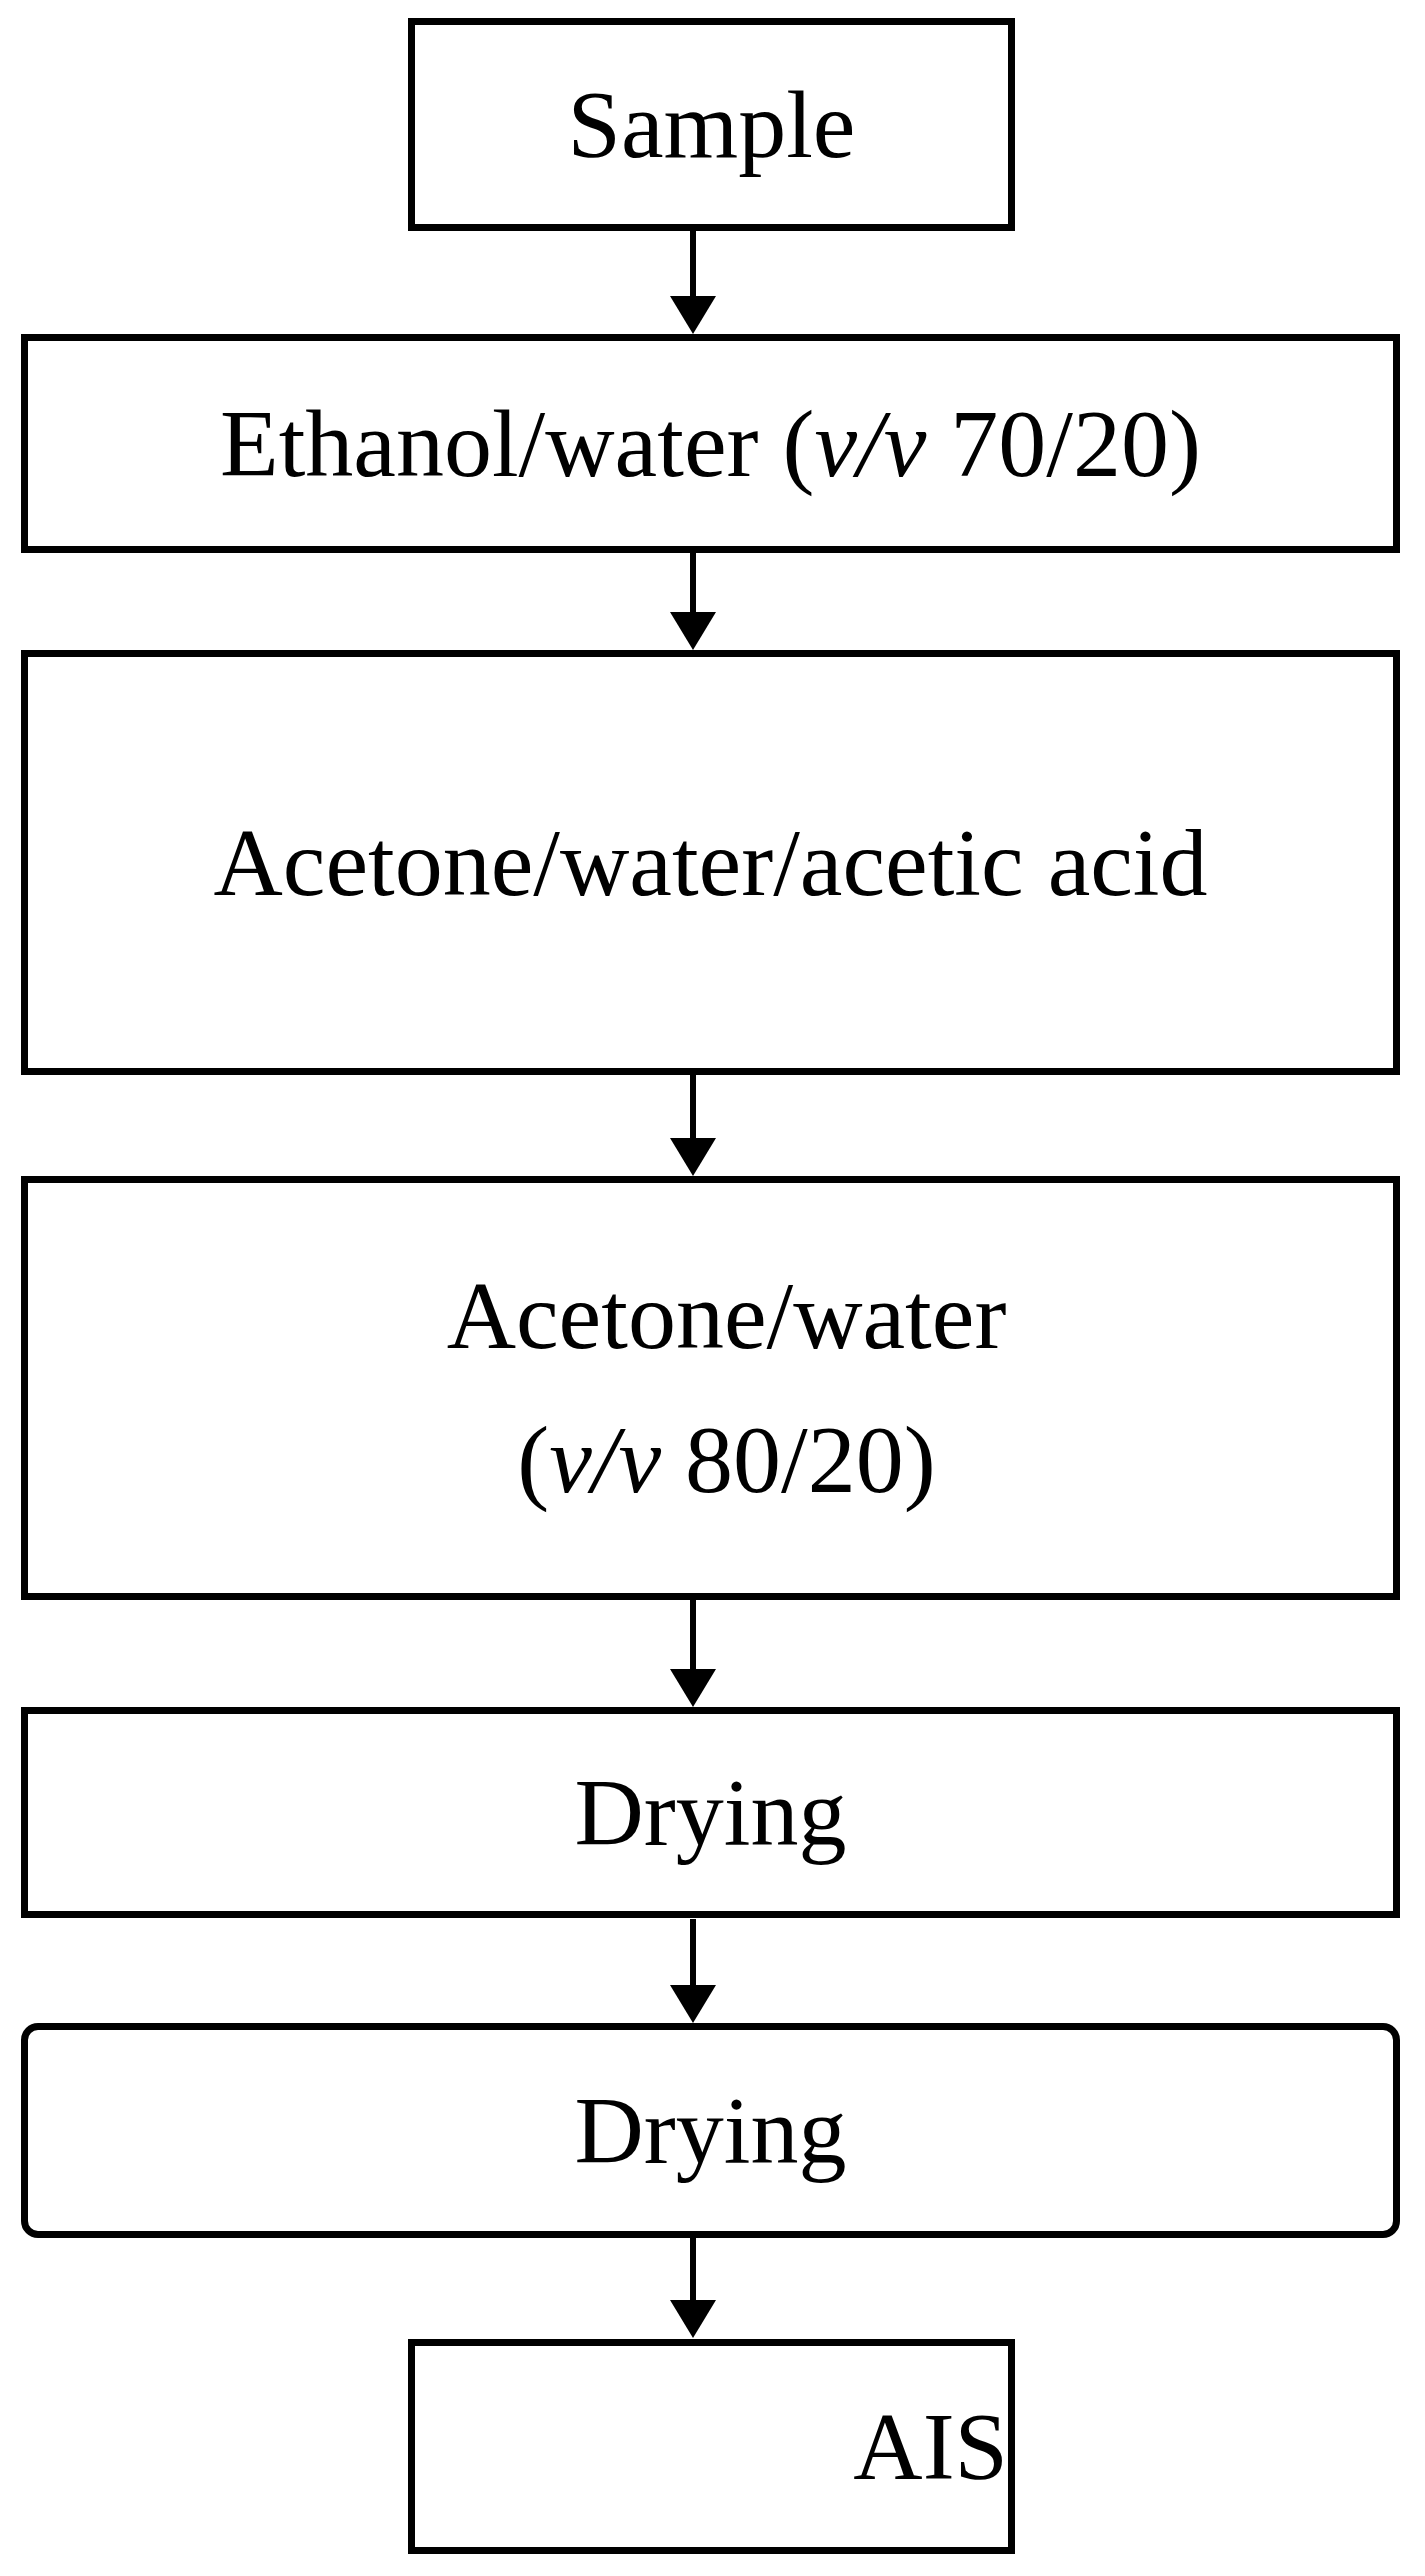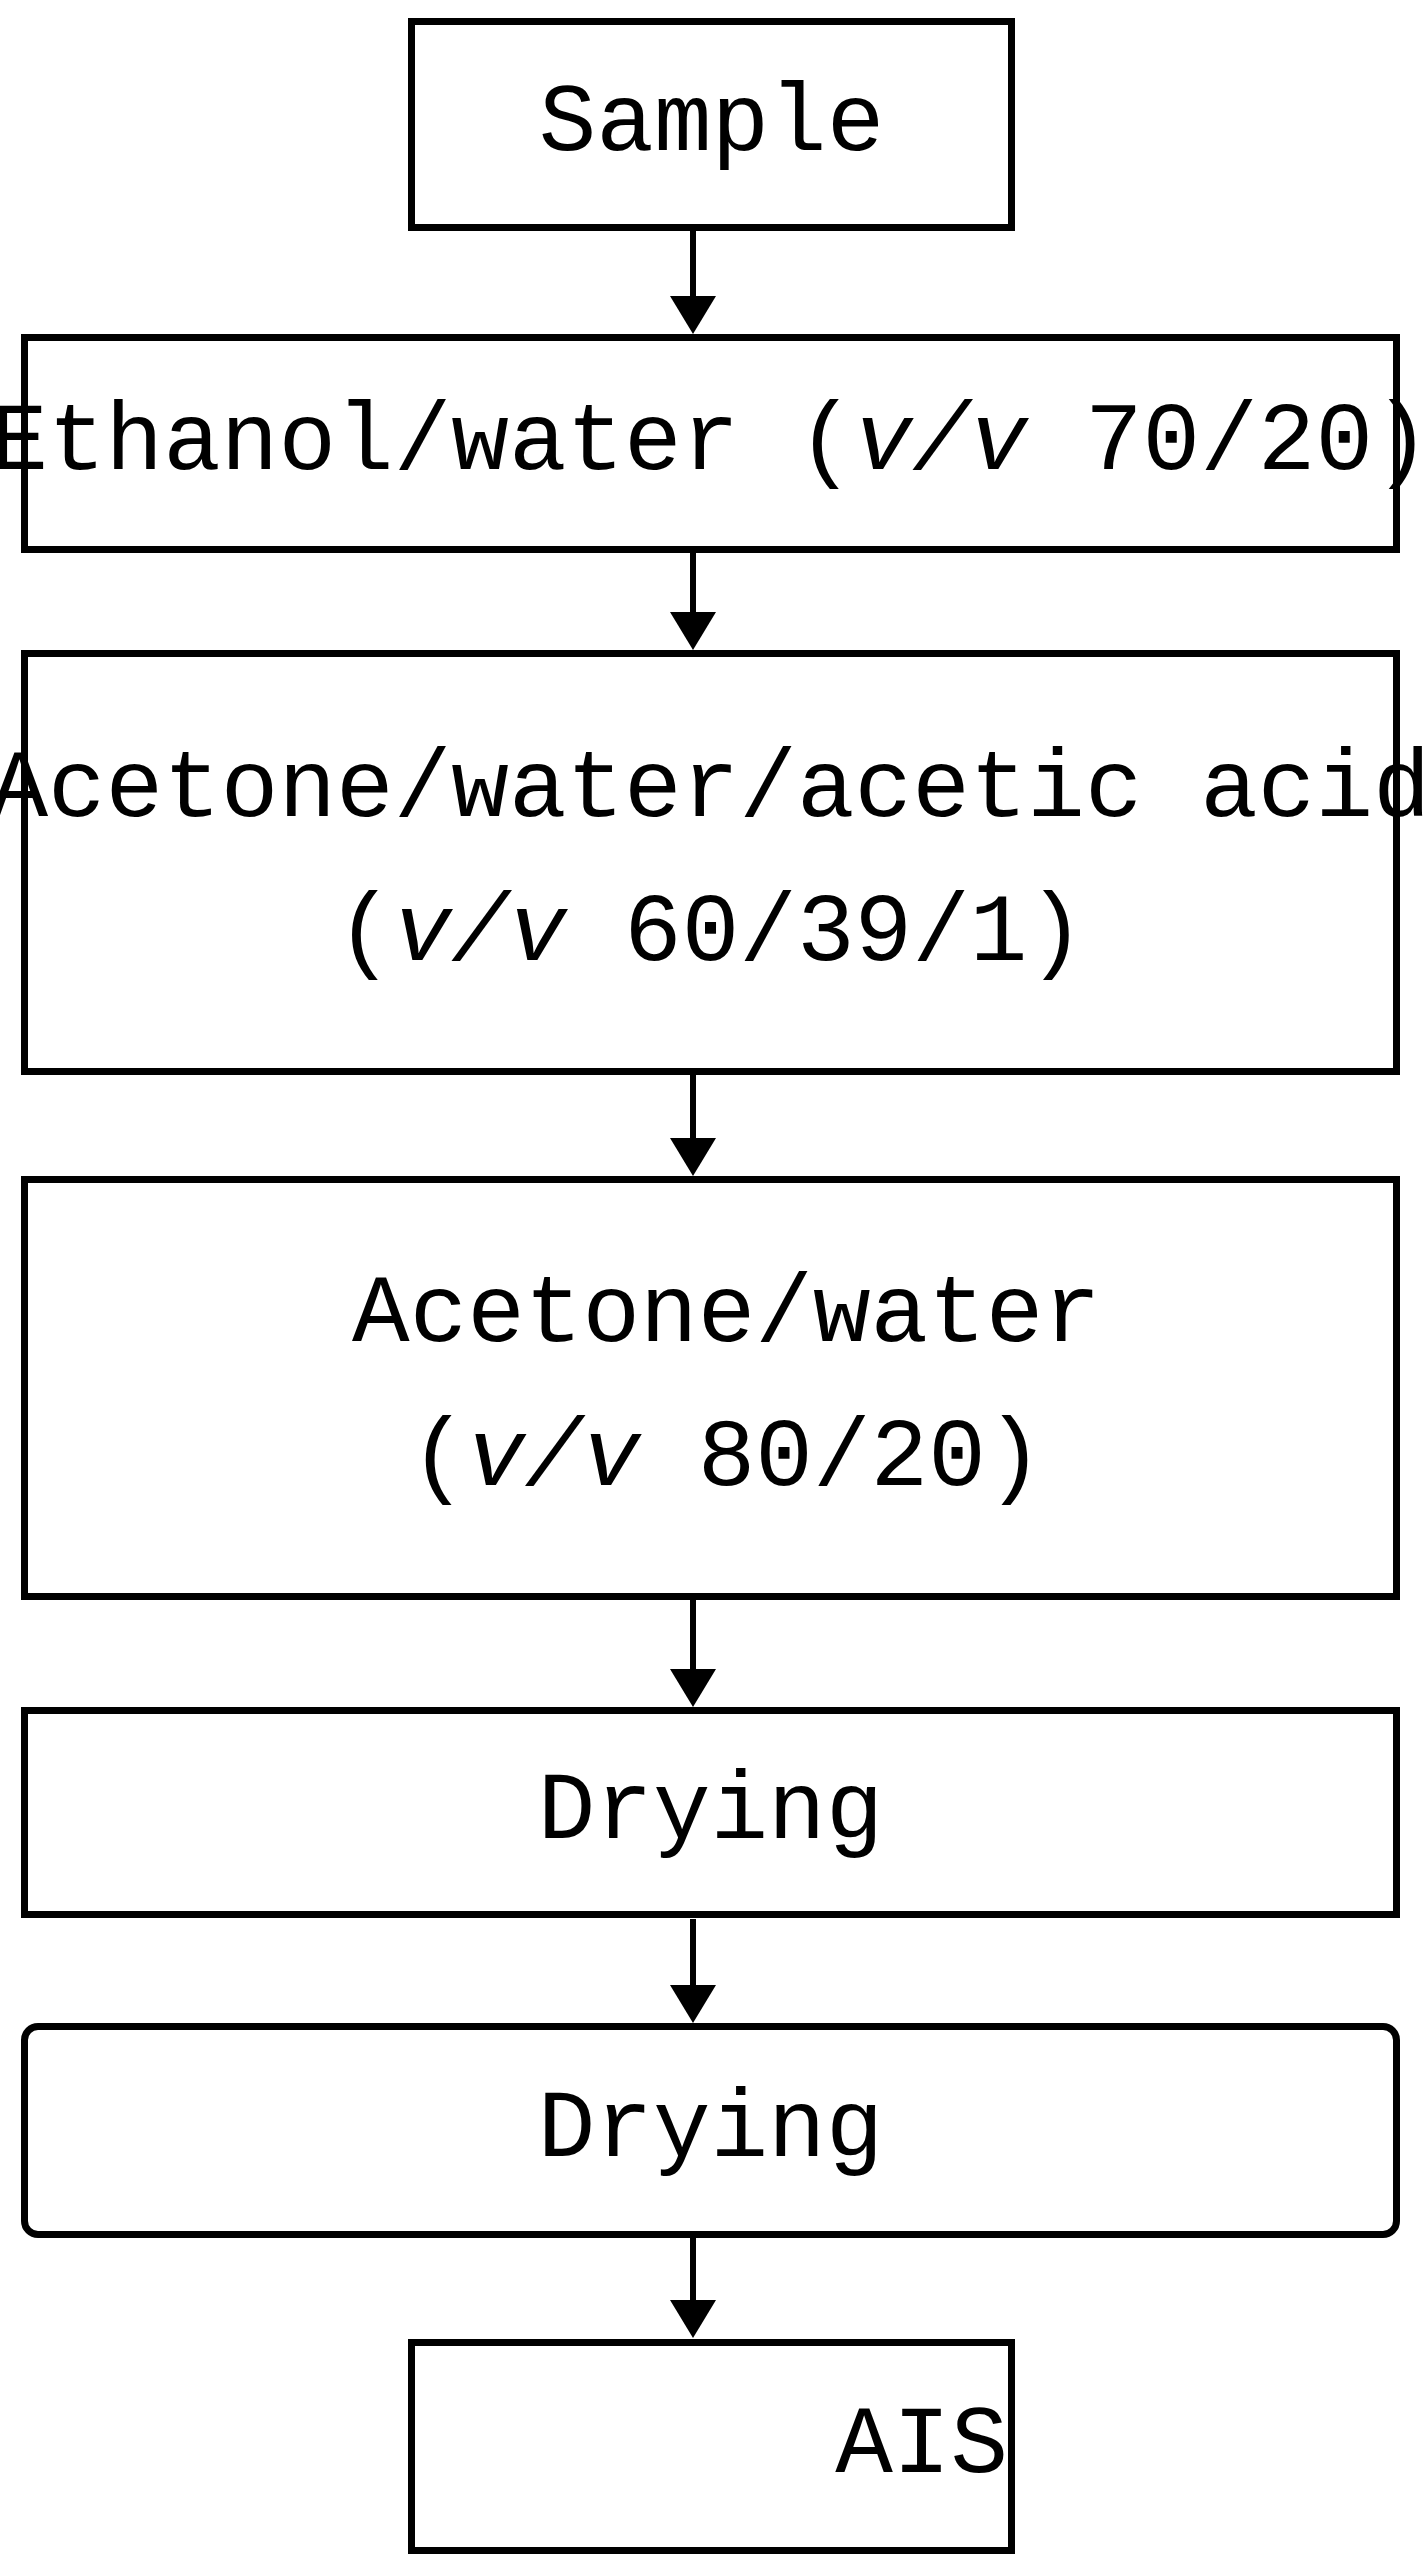--- a/index.html
+++ b/index.html
@@ -5,21 +5,21 @@
   html, body {
     margin: 0;
     padding: 0;
     background: #ffffff;
   }
   .canvas {
     position: relative;
     width: 1425px;
     height: 2576px;
     background: #ffffff;
-    font-family: Liberation Mono, monospace;
+    font-family: Liberation Serif, serif;
     color: #000000;
   }
   .box {
     position: absolute;
     box-sizing: border-box;
     border: 7.3px solid #000000;
     background: #ffffff;
     display: flex;
     flex-direction: column;
     align-items: center;
@@ -95,23 +95,20 @@
 
   <div class="arrow a2">
     <div class="stem"></div>
     <div class="head"></div>
   </div>
 
   <div class="box b3">
     <div>
       <span>Acetone/water/acetic acid</span>
     </div>
-    <div>
-      <span>(</span><span class="ital">v/v</span><span> 60/39/1)</span>
-    </div>
   </div>
 
   <div class="arrow a3">
     <div class="stem"></div>
     <div class="head"></div>
   </div>
 
   <div class="box b4">
     <div>
       <span>Acetone/water</span>

